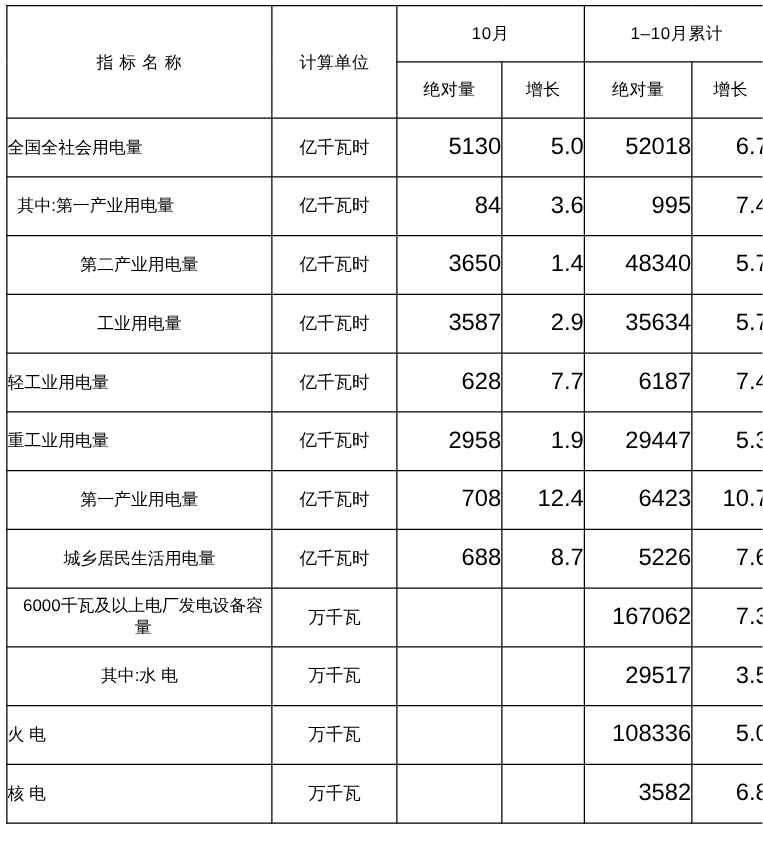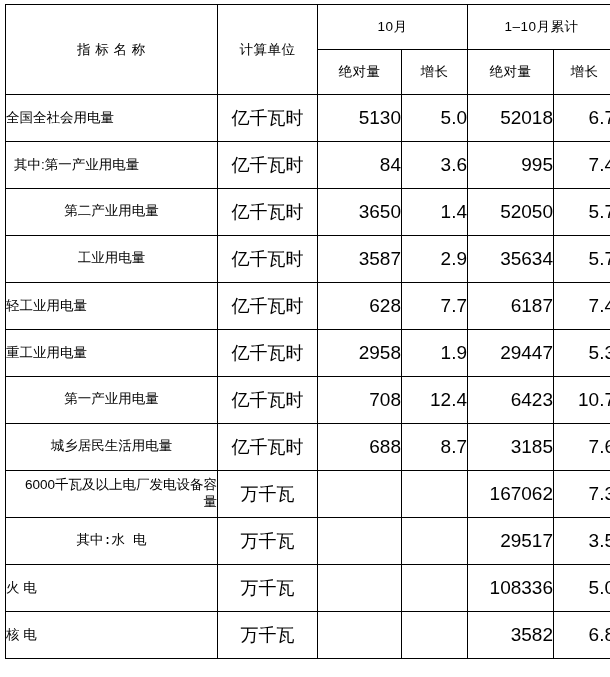--- a/index.html
+++ b/index.html
@@ -54,29 +54,29 @@
   }
   .row-label {
     height: 46px;
     font-size: 13.5px;
     padding-left: 8px;
     padding-right: 4px;
     line-height: 1.25;
   }
   .row-label.indent0 { text-align: left; }
   .row-label.indent1 { text-align: left; padding-left: 8px; }
-  .row-label.indent2 { text-align: center; font-family: Liberation Mono, monospace; }
+  .row-label.indent2 { text-align: center; }
   .row-label.indent3 { text-align: left; }
   .row-label.wrap {
-    text-align: right;
+    text-align: center;
     padding-left: 6px;
   }
   .unit-cell {
     text-align: center;
-    font-size: 18px;
+    font-size: 14px;
   }
   .num-cell {
     text-align: right;
     padding-right: 12px;
     font-size: 19px;
   }
   col.c-indicator { width: 212px; }
   col.c-unit { width: 100px; }
   col.c-abs1 { width: 84px; }
   col.c-grw1 { width: 66px; }
@@ -125,21 +125,21 @@
           <td class="num-cell">84</td>
           <td class="num-cell">3.6</td>
           <td class="num-cell">995</td>
           <td class="num-cell">7.4</td>
         </tr>
         <tr>
           <td class="row-label indent2">第二产业用电量</td>
           <td class="unit-cell">亿千瓦时</td>
           <td class="num-cell">3650</td>
           <td class="num-cell">1.4</td>
-          <td class="num-cell">52050</td>
+          <td class="num-cell">48340</td>
           <td class="num-cell">5.7</td>
         </tr>
         <tr>
           <td class="row-label indent2">工业用电量</td>
           <td class="unit-cell">亿千瓦时</td>
           <td class="num-cell">3587</td>
           <td class="num-cell">2.9</td>
           <td class="num-cell">35634</td>
           <td class="num-cell">5.7</td>
         </tr>
@@ -165,21 +165,21 @@
           <td class="num-cell">708</td>
           <td class="num-cell">12.4</td>
           <td class="num-cell">6423</td>
           <td class="num-cell">10.7</td>
         </tr>
         <tr>
           <td class="row-label indent2">城乡居民生活用电量</td>
           <td class="unit-cell">亿千瓦时</td>
           <td class="num-cell">688</td>
           <td class="num-cell">8.7</td>
-          <td class="num-cell">3185</td>
+          <td class="num-cell">5226</td>
           <td class="num-cell">7.6</td>
         </tr>
         <tr>
           <td class="row-label indent0 wrap">6000千瓦及以上电厂发电设备容量</td>
           <td class="unit-cell">万千瓦</td>
           <td class="num-cell"></td>
           <td class="num-cell"></td>
           <td class="num-cell">167062</td>
           <td class="num-cell">7.3</td>
         </tr>

